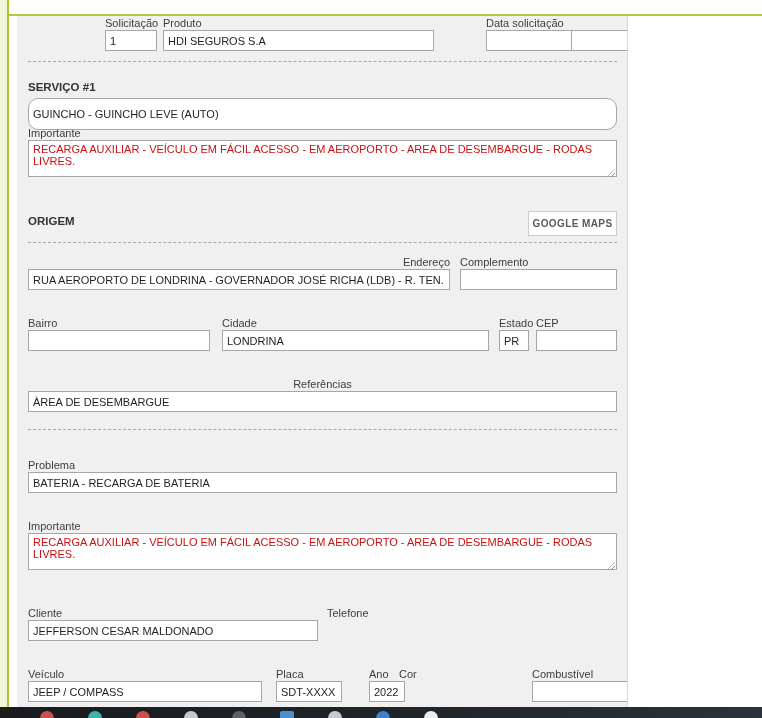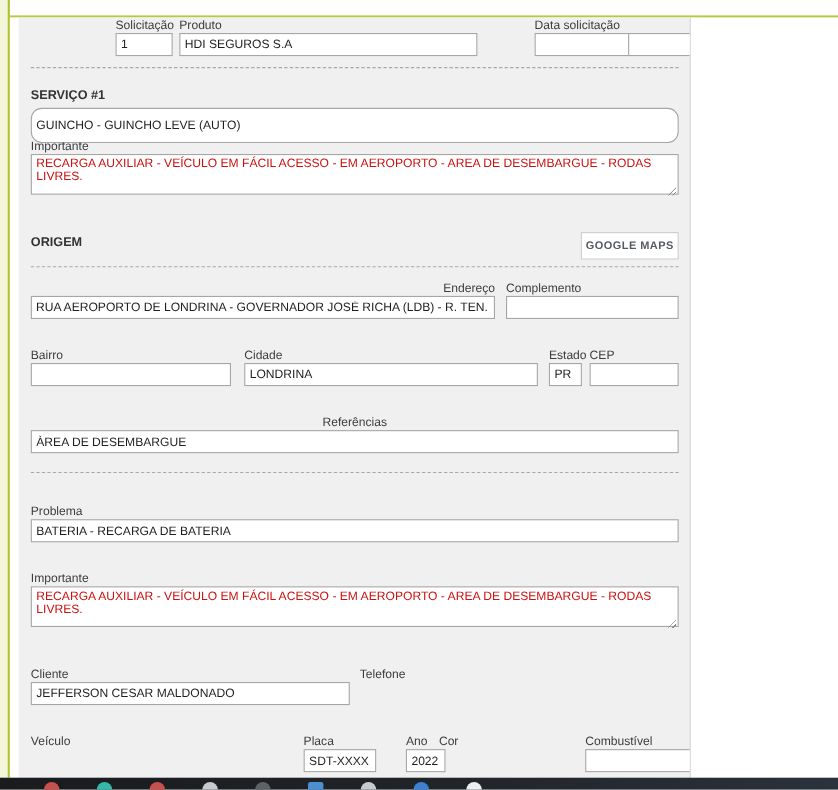--- a/index.html
+++ b/index.html
@@ -163,20 +163,21 @@
     <div class="field" style="left:11px; top:591px; width:290px;">
       <label>Cliente</label>
       <input class="tb" value="JEFFERSON CESAR MALDONADO" style="">
     </div>
     <div class="field" style="left:310px; top:591px; width:290px;">
       <label>Telefone</label>
     </div>
 
     <div class="field" style="left:11px; top:652px; width:234px;">
       <label>Veículo</label>
+      <input class="tb" value="JEEP / COMPASS" style="">
     </div>
     <div class="field" style="left:259px; top:652px; width:66px;">
       <label>Placa</label>
       <input class="tb" value="SDT-XXXX" style="">
     </div>
     <div class="field" style="left:352px; top:652px; width:36px;justify-content:flex-end;">
       <label>Ano</label>
       <input class="tb" value="2022" style="">
     </div>
     <div class="field" style="left:382px; top:652px; width:111px;gap:28px;">

